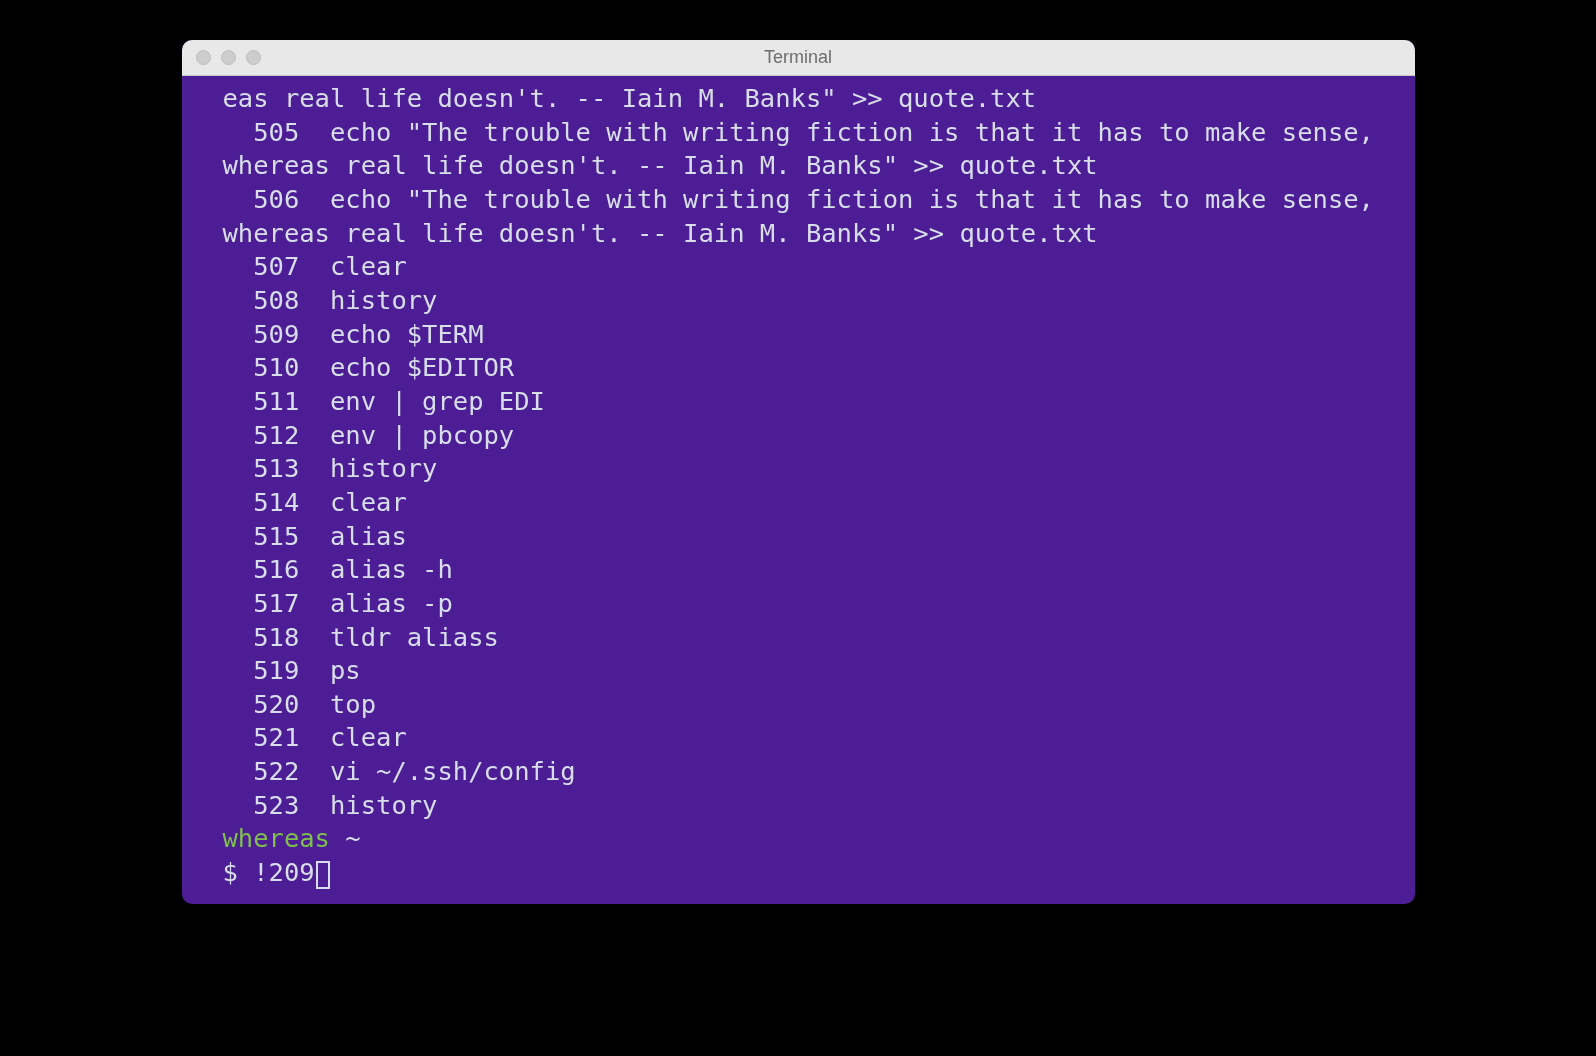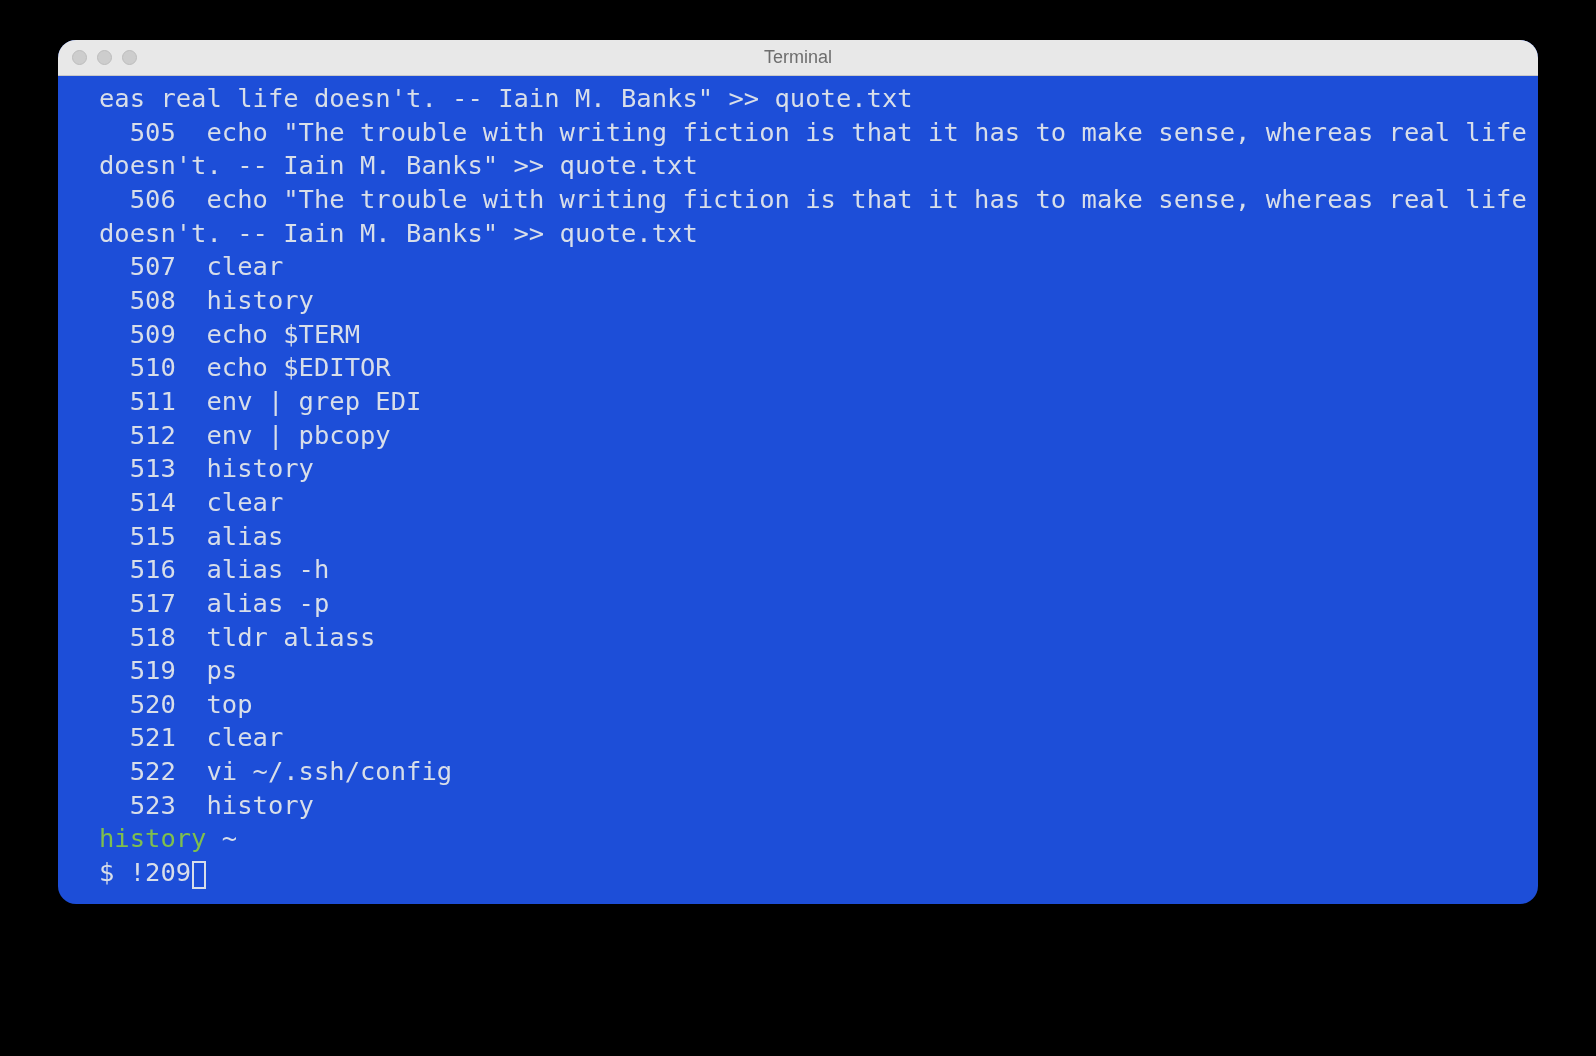--- a/index.html
+++ b/index.html
@@ -11,23 +11,23 @@
       background: #000;
       width: 1596px;
       height: 1056px;
       display: flex;
       align-items: flex-start;
       justify-content: center;
       padding-top: 40px;
       font-family: "SF Mono", "Menlo", "Monaco", "Consolas", monospace;
     }
     .window {
-      width: 1480px;
-      background: #1d4ed8;
-      border-radius: 18px;
+      width: 1233px;
+      background: #4c1d95;
+      border-radius: 10px;
       overflow: hidden;
       box-shadow: 0 20px 60px rgba(0,0,0,0.6);
     }
     .titlebar {
       height: 36px;
       background: #e8e8e8;
       display: flex;
       align-items: center;
       position: relative;
       border-bottom: 1px solid #c9c9c9;
@@ -112,15 +112,15 @@
   514  clear
   515  alias
   516  alias -h
   517  alias -p
   518  tldr aliass
   519  ps
   520  top
   521  clear
   522  vi ~/.ssh/config
   523  history
-</span><span class="prompt-user">history</span> <span class="tilde">~</span>
+</span><span class="prompt-user">whereas</span> <span class="tilde">~</span>
 <span class="prompt-symbol">$</span> <span>!209</span><span class="cursor"></span></div>
 </div>
 
 </body></html>

